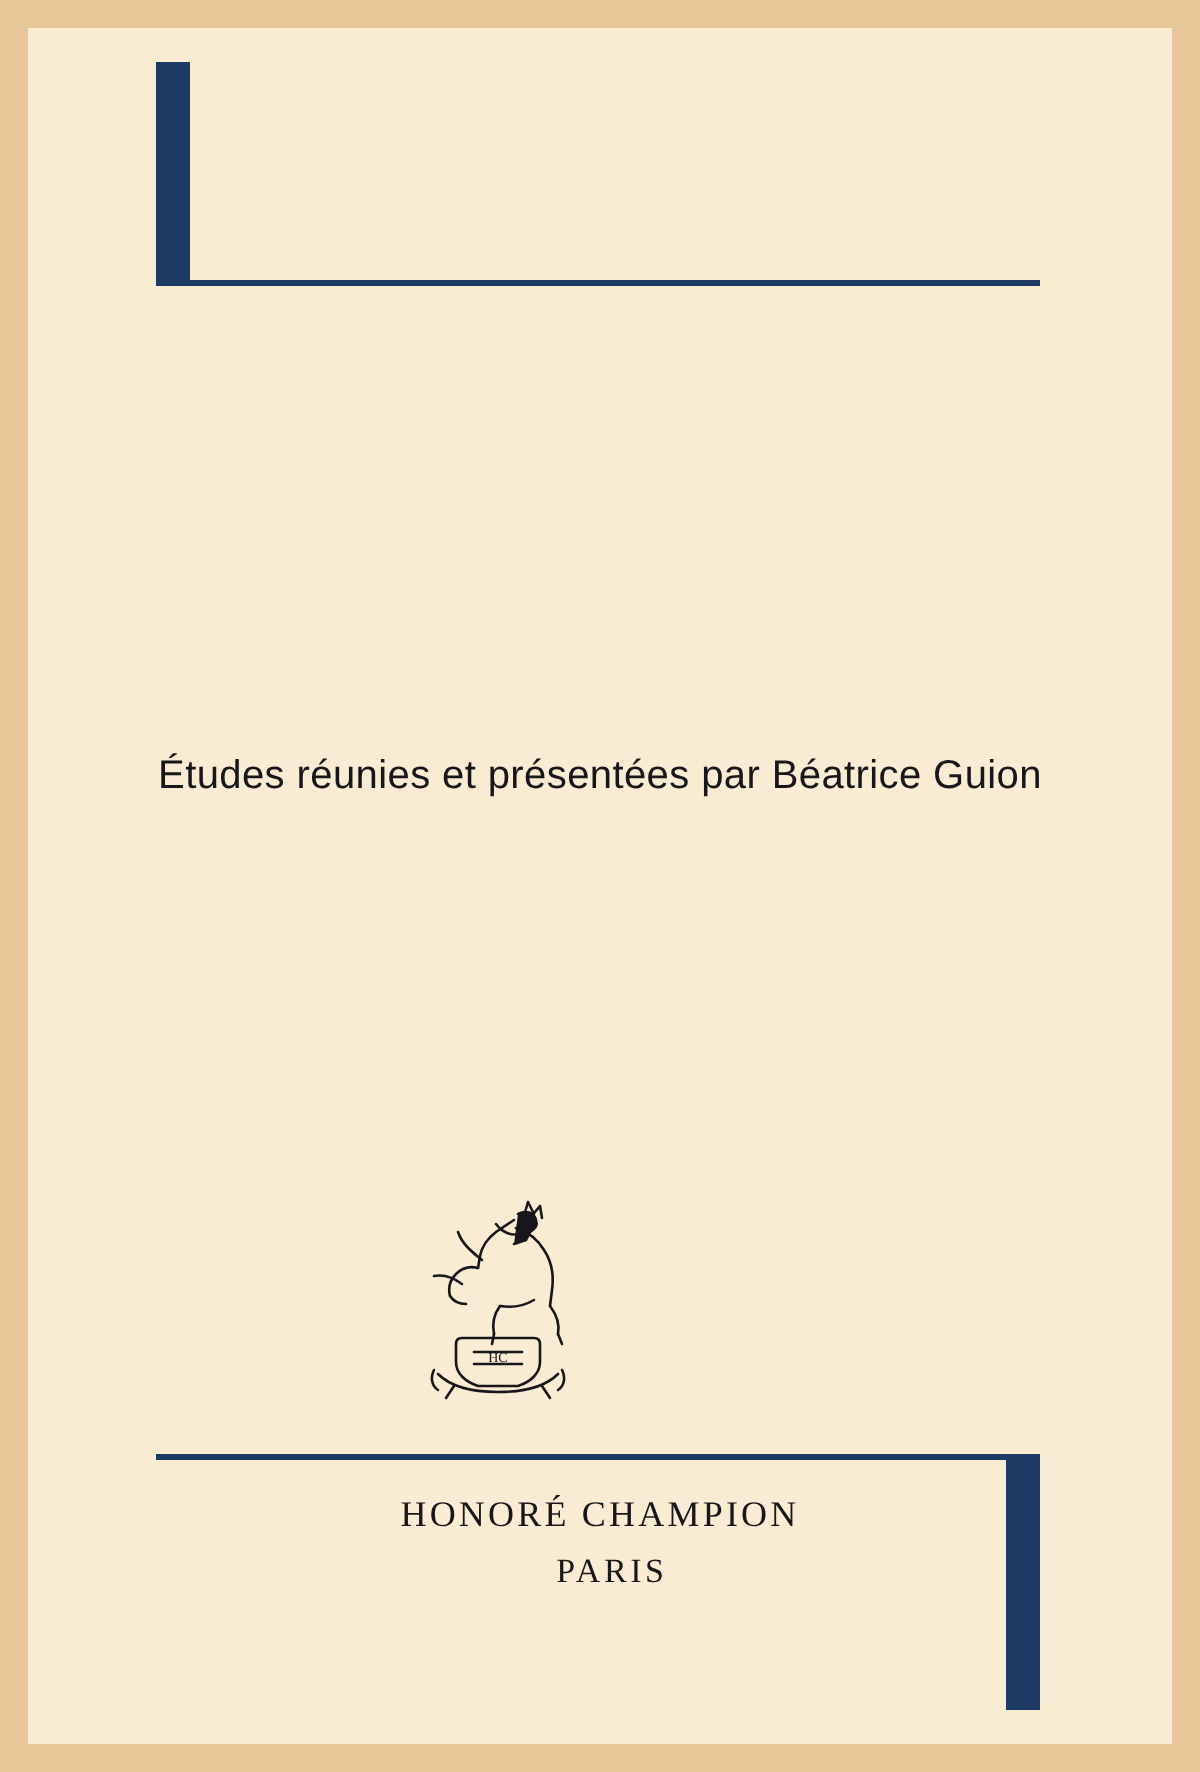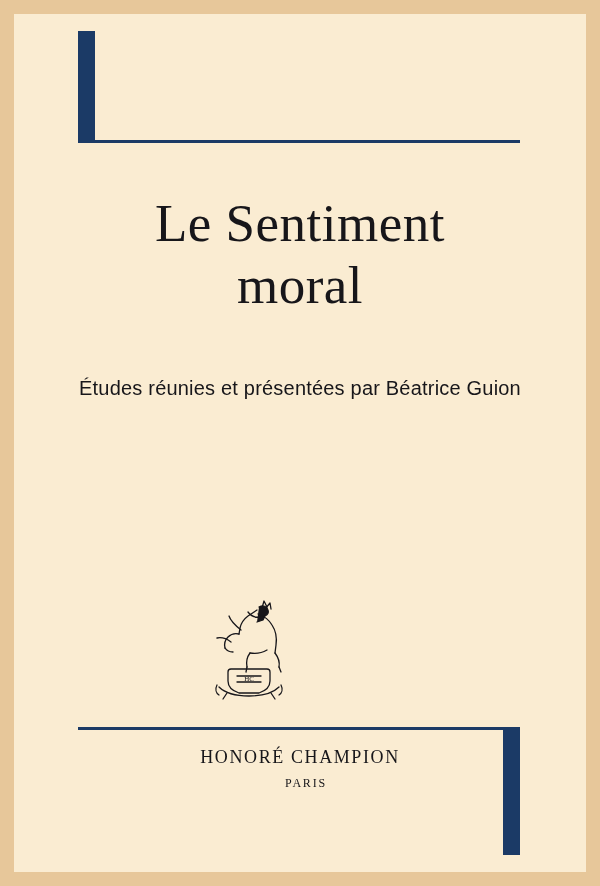--- a/index.html
+++ b/index.html
@@ -122,39 +122,35 @@
   }
   .publisher {
     font-family: "Liberation Serif", serif;
     font-size: 18px;
     letter-spacing: 1.6px;
     color: #17161a;
     margin: 0;
   }
   .city {
     font-family: "Liberation Serif", serif;
-    font-size: 12px;
+    font-size: 17px;
     letter-spacing: 1.8px;
     color: #17161a;
     margin: 8px 0 0 12px;
   }
 </style>
 </head>
 <body>
 
 <div class="page">
   <div class="cover">
 
     <div class="top-vbar"></div>
     <div class="top-hbar"></div>
 
-    <div class="title-block">
-      <div class="title-line">Le Sentiment</div>
-      <div class="title-line">moral</div>
-    </div>
 
     <div class="editors">Études réunies et présentées par Béatrice Guion</div>
 
     <div class="device">
       <span>
         <svg width="96" height="104" viewBox="0 0 96 104" xmlns="http://www.w3.org/2000/svg">
           <g fill="none" stroke="#17161a" stroke-width="1.3" stroke-linecap="round" stroke-linejoin="round">
 
             <path d="M58 10 c4 -2 8 -1 9 3 c1 3 -1 5 -3 6 l-2 4 l-6 2" fill="#17161a"></path>
             <path d="M56 13 l-9 6 c-4 3 -7 7 -8 12 l-1 6"></path>

